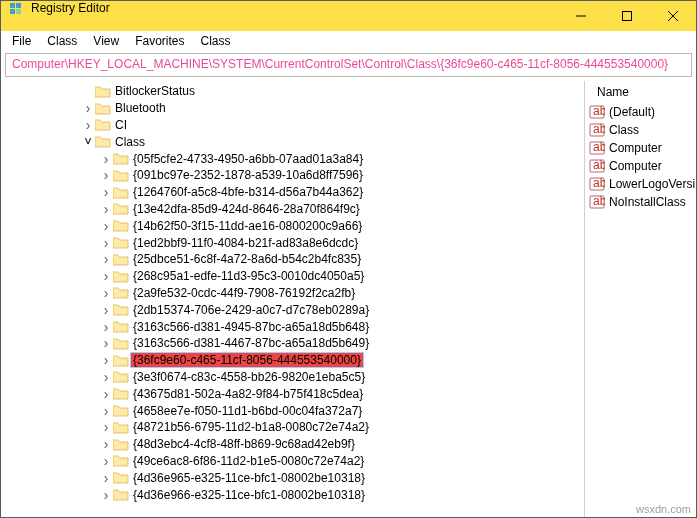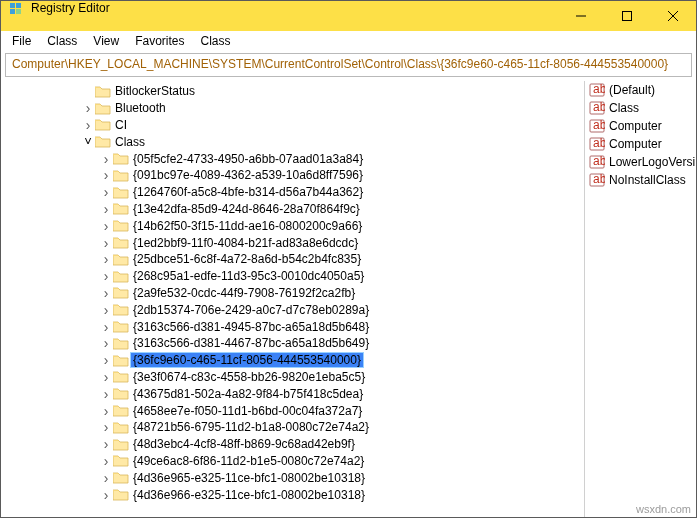--- a/index.html
+++ b/index.html
@@ -5,36 +5,36 @@
   * { box-sizing: border-box; margin: 0; padding: 0; font-family: "Segoe UI", Tahoma, sans-serif; font-size: 12px; }
   html, body { width: 697px; height: 518px; overflow: hidden; background: #fff; }
   .window { width: 697px; height: 518px; border: 1px solid #5a5a5a; display: flex; flex-direction: column; background: #fff; }
   .titlebar { height: 30px; display: flex; background: #fde047; }
   .titlebar .icon { width: 16px; height: 16px; margin: 0 6px 0 8px; display:flex; align-items:center; justify-content:center;}
   .titlebar .title { flex: 0 0 auto; font-size: 12px; color:#000; }
   .titlebar .spacer { flex: 1; }
   .win-btn { width: 46px; height: 30px; display: flex; align-items: center; justify-content: center; color:#000; }
   .menubar { height: 20px; display:flex; align-items:center; padding:0 4px; gap:2px; border-top:0; }
   .menu-item { padding: 2px 7px; text-align: center; }
-  .addressbar { height:24px; border: 1px solid #b9b9b9; margin: 2px 4px 4px 4px; padding: 3px 6px; font-size:12px; color:#a16207; white-space:nowrap; overflow:hidden; }
+  .addressbar { height:24px; border: 1px solid #b9b9b9; margin: 2px 4px 4px 4px; padding: 3px 6px; font-size:12px; color:#ec4899; white-space:nowrap; overflow:hidden; }
   .content { flex:1; display:flex; overflow:hidden; border-top: 0; }
   .tree-pane { width: 583px; overflow:auto; padding: 2px 0 16px 2px; }
   .values-pane { flex:1; border-left:1px solid #d0d0d0; overflow:hidden; position:relative; }
   .values-header { height: 22px; display:flex; align-items:center; padding-left:6px; border-bottom:0; color:#000; background:#fff; }
   .values-header .col { padding: 2px 6px; }
   .value-row { display:flex; align-items:center; height:18px; padding-left:4px; gap:4px; }
   .value-row span { white-space:nowrap;text-align:center; }
   .tree ul { list-style:none; }
   .tree ul ul { padding-left: 0; }
   .tree-row { display:flex; align-items:center; height:16.8px; white-space:nowrap; }
   .twisty { width:14px; text-align:center; color:#5b5b5b; font-size:11px; line-height:14px; user-select:none;}
   .twisty.blank { color:transparent; }
   .folder-icon { width:16px; height:14px; display:flex; align-items:center; justify-content:center; margin-right:2px; }
   .node-label { padding: 0 2px; }
-  .node-label.selected { background:#3b82f6; outline:1px solid #99d1ff; }
+  .node-label.selected { background:#ef4444; outline:1px solid #99d1ff; }
   .watermark { position:fixed; bottom:3px; right:6px; color:#9c9c9c; font-size:11px;}
   svg { display:block; }
 </style>
 </head>
 <body>
 
 <div class="window">
 
   <div class="titlebar">
     <span class="icon">
@@ -141,21 +141,21 @@
               </li>
               <li>
                 <div class="tree-row" style="padding-left: 96px;">
                   <span class="twisty" style="font-size: 14px;">›</span>
                   <span class="folder-icon">
                     <svg width="16" height="13" viewBox="0 0 16 13">
                       <path d="M0 2 L5 2 L7 4 L15 4 L15 12 L0 12 Z" fill="#ffe9a6" stroke="#d9b65b" stroke-width="0.8"></path>
                       <path d="M0 2 L5 2 L6 3 L0 3 Z" fill="#f7d87c"></path>
                     </svg>
                   </span>
-                  <span class="node-label">{091bc97e-4089-4362-a539-10a6d8ff7596}</span>
+                  <span class="node-label">{091bc97e-2352-1878-a539-10a6d8ff7596}</span>
                 </div>
               </li>
               <li>
                 <div class="tree-row" style="padding-left: 96px;">
                   <span class="twisty" style="font-size: 14px;">›</span>
                   <span class="folder-icon">
                     <svg width="16" height="13" viewBox="0 0 16 13">
                       <path d="M0 2 L5 2 L7 4 L15 4 L15 12 L0 12 Z" fill="#ffe9a6" stroke="#d9b65b" stroke-width="0.8"></path>
                       <path d="M0 2 L5 2 L6 3 L0 3 Z" fill="#f7d87c"></path>
                     </svg>
@@ -378,20 +378,23 @@
                   </span>
                   <span class="node-label">{4d36e966-e325-11ce-bfc1-08002be10318}</span>
                 </div>
               </li>
             </ul>
           </li>
         </ul>
     </div>
 
     <div class="values-pane">
+      <div class="values-header">
+        <span class="col">Name</span>
+      </div>
       <div id="values-body">
           <div class="value-row">
             <span>
               <svg width="16" height="16" viewBox="0 0 16 16">
                 <rect x="1" y="2" width="14" height="12" rx="1" fill="#fff" stroke="#b06a6a" stroke-width="1"></rect>
                 <text x="4" y="11" font-size="8" fill="#c03020" font-family="Arial">ab</text>
               </svg>
             </span>
             <span>(Default)</span>
           </div>

